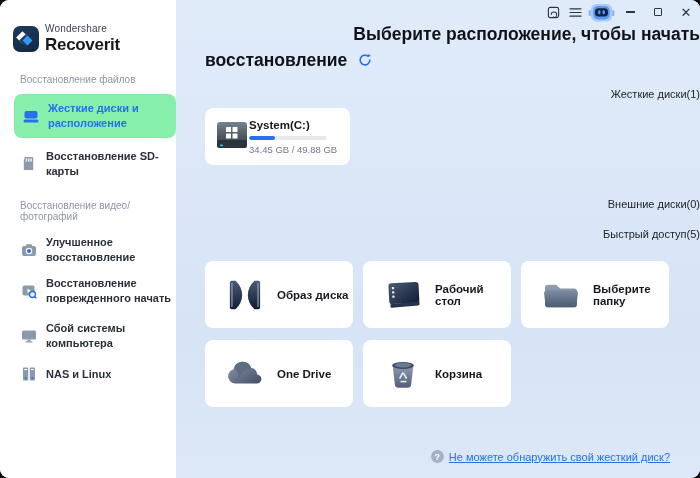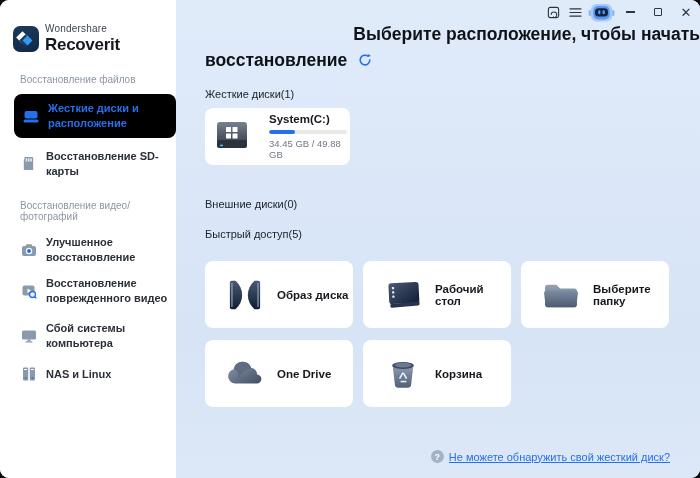--- a/index.html
+++ b/index.html
@@ -18,21 +18,21 @@
   .logo-product { font-size:17px; font-weight:bold; color:#15181d; letter-spacing:-.3px; margin-top:2px; }
 
   .nav { padding:0 0 0 8px; }
   .nav-label { font-size:10px; color:#8d96a5; margin:0 0 0 12px; }
   .nl1 { margin-top:21px; }
   .nl2 { margin-top:22px; }
   .nl3 { margin-top:19px; }
   .nav-item { display:flex; align-items:center; margin-left:12px; cursor:default; }
   .nav-item .ico { width:17px; height:17px; flex-shrink:0; display:flex; align-items:center; justify-content:center; }
   .nav-item .lbl { margin-left:9px; font-size:11px; font-weight:bold; color:#2a2f38; line-height:1.35; }
-  .nav-item.selected { margin-left:6px; width:162px; background:#000000; border-radius:8px; padding:7px 0 7px 8px; margin-top:9px; }
+  .nav-item.selected { margin-left:6px; width:162px; background:#86efac; border-radius:8px; padding:7px 0 7px 8px; margin-top:9px; }
   .nav-item.selected .lbl { color:#2570eb; width:112px; }
   .item-sd { margin-top:11px; }
   .item-enh { margin-top:13px;justify-content:space-between; }
   .item-vid { margin-top:11px; }
   .item-vid .lbl { width:126px; }
   .item-crash { margin-top:15px; }
   .item-nas { margin-top:15px; }
 
   
   .main { flex:1; position:relative; background:linear-gradient(180deg,#e0ebfa 0%,#d7e4f6 70%,#dce8f7 100%); }
@@ -41,27 +41,27 @@
   .winbtn { width:28px; height:22px; display:flex; align-items:center; justify-content:center; color:#30353c; cursor:default; }
   .min-glyph { width:9px; height:1.4px; background:#30353c; }
   .max-glyph { width:8px; height:8px; border:1.3px solid #30353c; border-radius:1px; }
   .close-glyph { font-size:13px; line-height:1; }
 
   .content { padding:21px 0 0 29px; }
   .page-title { font-size:17.5px; font-weight:bold; color:#0f1216; line-height:26px;text-align:right; }
   .title-line2 { display:flex; align-items:center; }
   .refresh { margin-left:11px; display:inline-flex; }
 
-  .sec-label { font-size:11px; color:#20252c; }
+  .sec-label { font-size:11px; color:#20252c;text-align:right; }
   .sl-hd { margin-top:15px; }
   .sl-ext { margin-top:33px; }
   .sl-qa { margin-top:18px; }
 
   .drive-card { margin-top:8px; width:145px; height:57px; background:#fff; border-radius:8px; display:flex; align-items:center; padding-left:10px; }
-  .drive-info { margin-left:20px; }
+  .drive-info { margin-left:0; }
   .drive-name { font-size:11.5px; font-weight:bold; color:#15181d; }
   .progress { width:78px; height:4px; background:#e9e9ea; border-radius:2px; margin:5px 0 4px; overflow:hidden; }
   .progress-fill { height:100%; background:#2570eb; border-radius:2px; }
   .drive-usage { font-size:9.5px; color:#707787; }
 
   .qa-grid { margin-top:21px; display:grid; grid-template-columns:repeat(3,148px); gap:12px 10px; width:466px; }
   .qa-card { height:67px; background:#fff; border-radius:8px; display:flex; align-items:center; padding-left:20px; cursor:default; }
   .qa-card .qa-ico { width:40px; display:flex; justify-content:center; flex-shrink:0; }
   .qa-card .qa-lbl { margin-left:12px; font-size:11.5px; font-weight:bold; color:#15181d; }
 
@@ -128,21 +128,21 @@
 
       <div class="nav-item item-vid">
         <span class="ico">
           <svg width="16" height="16" viewBox="0 0 16 16">
               <rect x="1.5" y="2.5" width="12" height="10" rx="2" fill="#8b99ac"></rect>
               <path d="M6.5,5.5 l3.5,2.2 l-3.5,2.2 z" fill="#fff"></path>
               <circle cx="11.5" cy="11.5" r="3" fill="#eaf1fb" stroke="#2570eb" stroke-width="1.3"></circle>
               <path d="M13.5,13.5 l1.5,1.5" stroke="#2570eb" stroke-width="1.3" stroke-linecap="round"></path>
             </svg>
         </span>
-        <span class="lbl">Восстановление поврежденного видео</span>
+        <span class="lbl">Восстановление поврежденного начать</span>
       </div>
 
 
       <div class="nav-item item-crash">
         <span class="ico">
           <svg width="16" height="16" viewBox="0 0 16 16">
               <rect x="1" y="2.5" width="14" height="9" rx="1.5" fill="#8b99ac"></rect>
               <rect x="6.5" y="11.5" width="3" height="2" fill="#8b99ac"></rect>
               <rect x="4.5" y="13.2" width="7" height="1.3" rx="0.6" fill="#8b99ac"></rect>
             </svg>

